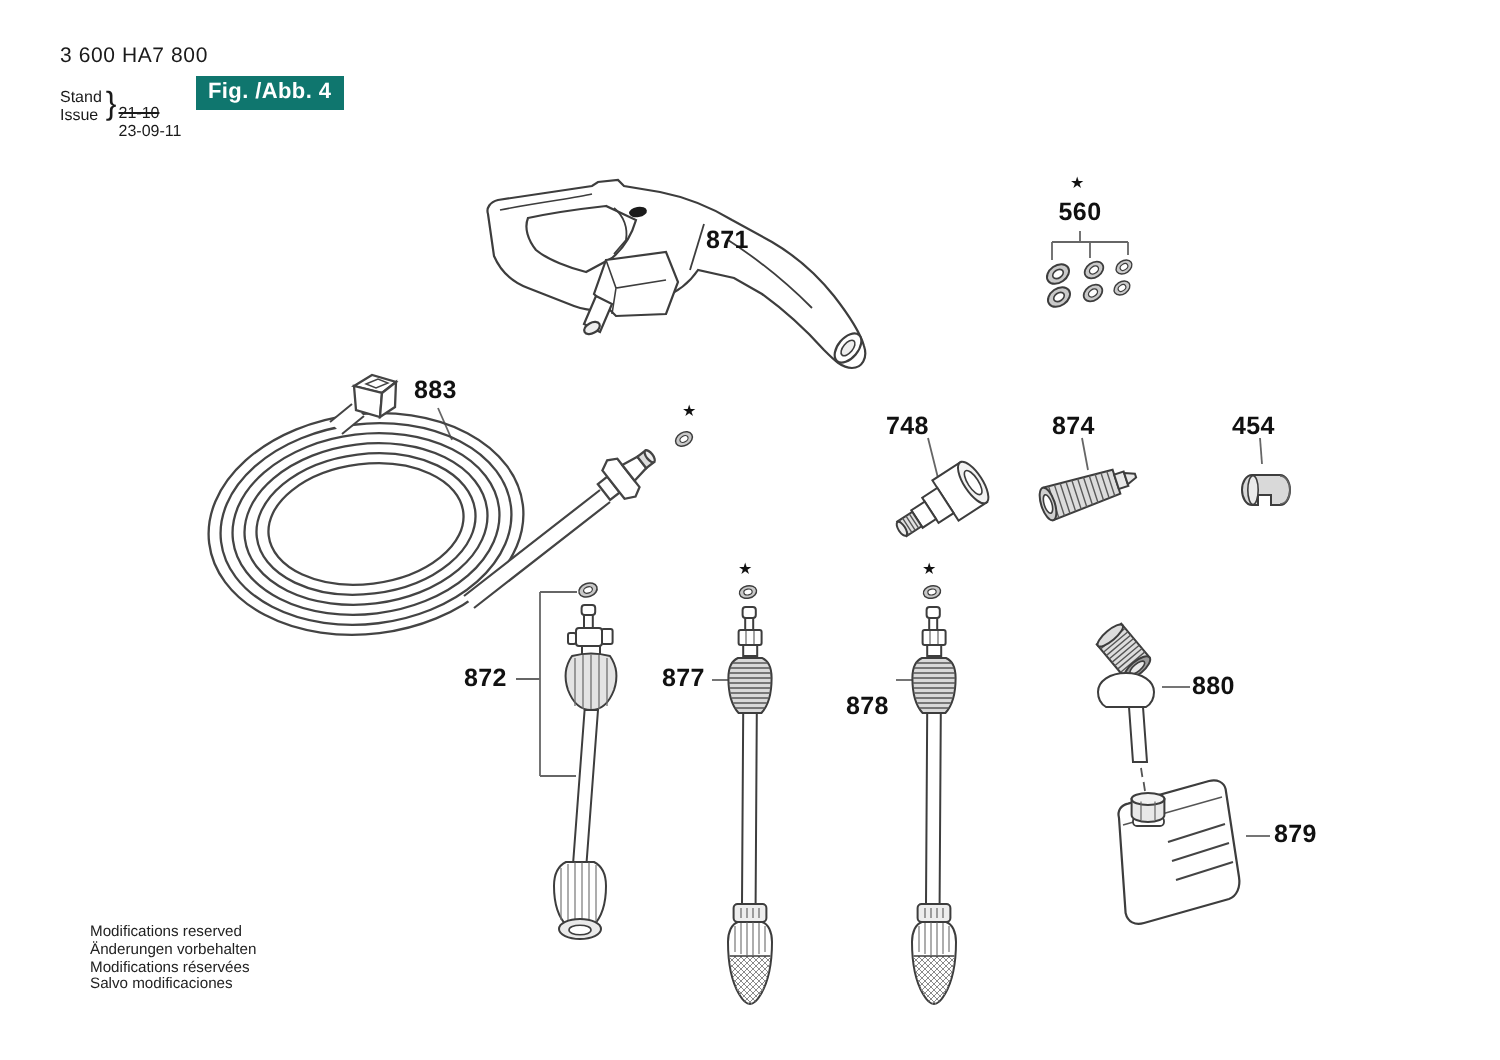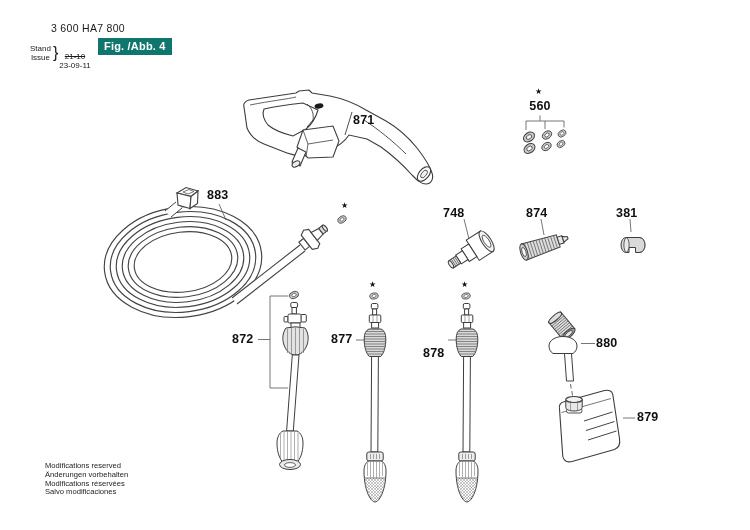--- a/index.html
+++ b/index.html
@@ -9,23 +9,23 @@
   }
   svg{position:absolute;left:0;top:0;}
   .plabel{
     position:absolute;font-size:12.5px;font-weight:bold;color:#111;
     letter-spacing:0.2px;white-space:nowrap;
   }
   .star{
     position:absolute;font-size:8px;color:#111;line-height:8px;
   }
   .header{position:absolute;left:30px;top:22px;}
-  .partnum{font-size:10.5px;color:#1a1a1a;letter-spacing:0.3px;margin-left:21px;}
+  .partnum{font-size:10.5px;color:#1a1a1a;letter-spacing:0.3px;}
   .revrow{display:flex;align-items:center;margin-top:2px;font-size:8px;line-height:9px;color:#1a1a1a;}
-  .revcol{display:flex;flex-direction:column;text-align:center;}
+  .revcol{display:flex;flex-direction:column;}
   .brace{font-size:16px;line-height:16px;margin:0 1px 0 2px;font-weight:400;}
   .strike{text-decoration:line-through;margin-top:16px;}
   .figbadge{
     position:absolute;left:98px;top:38px;background:#0f766e;color:#fff;
     font-weight:bold;font-size:11px;padding:2px 6px 3px 6px;letter-spacing:0.2px;
   }
   .footer{position:absolute;left:45px;top:462px;font-size:7.6px;line-height:8.8px;color:#222;}
 </style>
 </head>
 <body>
@@ -235,21 +235,21 @@
   </div>
   <div class="figbadge">Fig. /Abb. 4</div>
 
   <div class="plabel" style="left:353px;top:113px">871</div>
   <span class="star" style="left:535px;top:88px">★</span>
   <div class="plabel" style="left:526px;top:99px;width:28px;text-align:center">560</div>
   <div class="plabel" style="left:207px;top:188px">883</div>
   <span class="star" style="left:341px;top:202px">★</span>
   <div class="plabel" style="left:443px;top:206px">748</div>
   <div class="plabel" style="left:526px;top:206px">874</div>
-  <div class="plabel" style="left:616px;top:206px">381</div>
+  <div class="plabel" style="left:616px;top:206px">454</div>
   <div class="plabel" style="left:232px;top:332px">872</div>
   <span class="star" style="left:369px;top:281px">★</span>
   <div class="plabel" style="left:331px;top:332px">877</div>
   <span class="star" style="left:461px;top:281px">★</span>
   <div class="plabel" style="left:423px;top:346px">878</div>
   <div class="plabel" style="left:596px;top:336px">880</div>
   <div class="plabel" style="left:637px;top:410px">879</div>
 
   <div class="footer">
     <div>Modifications reserved</div>

